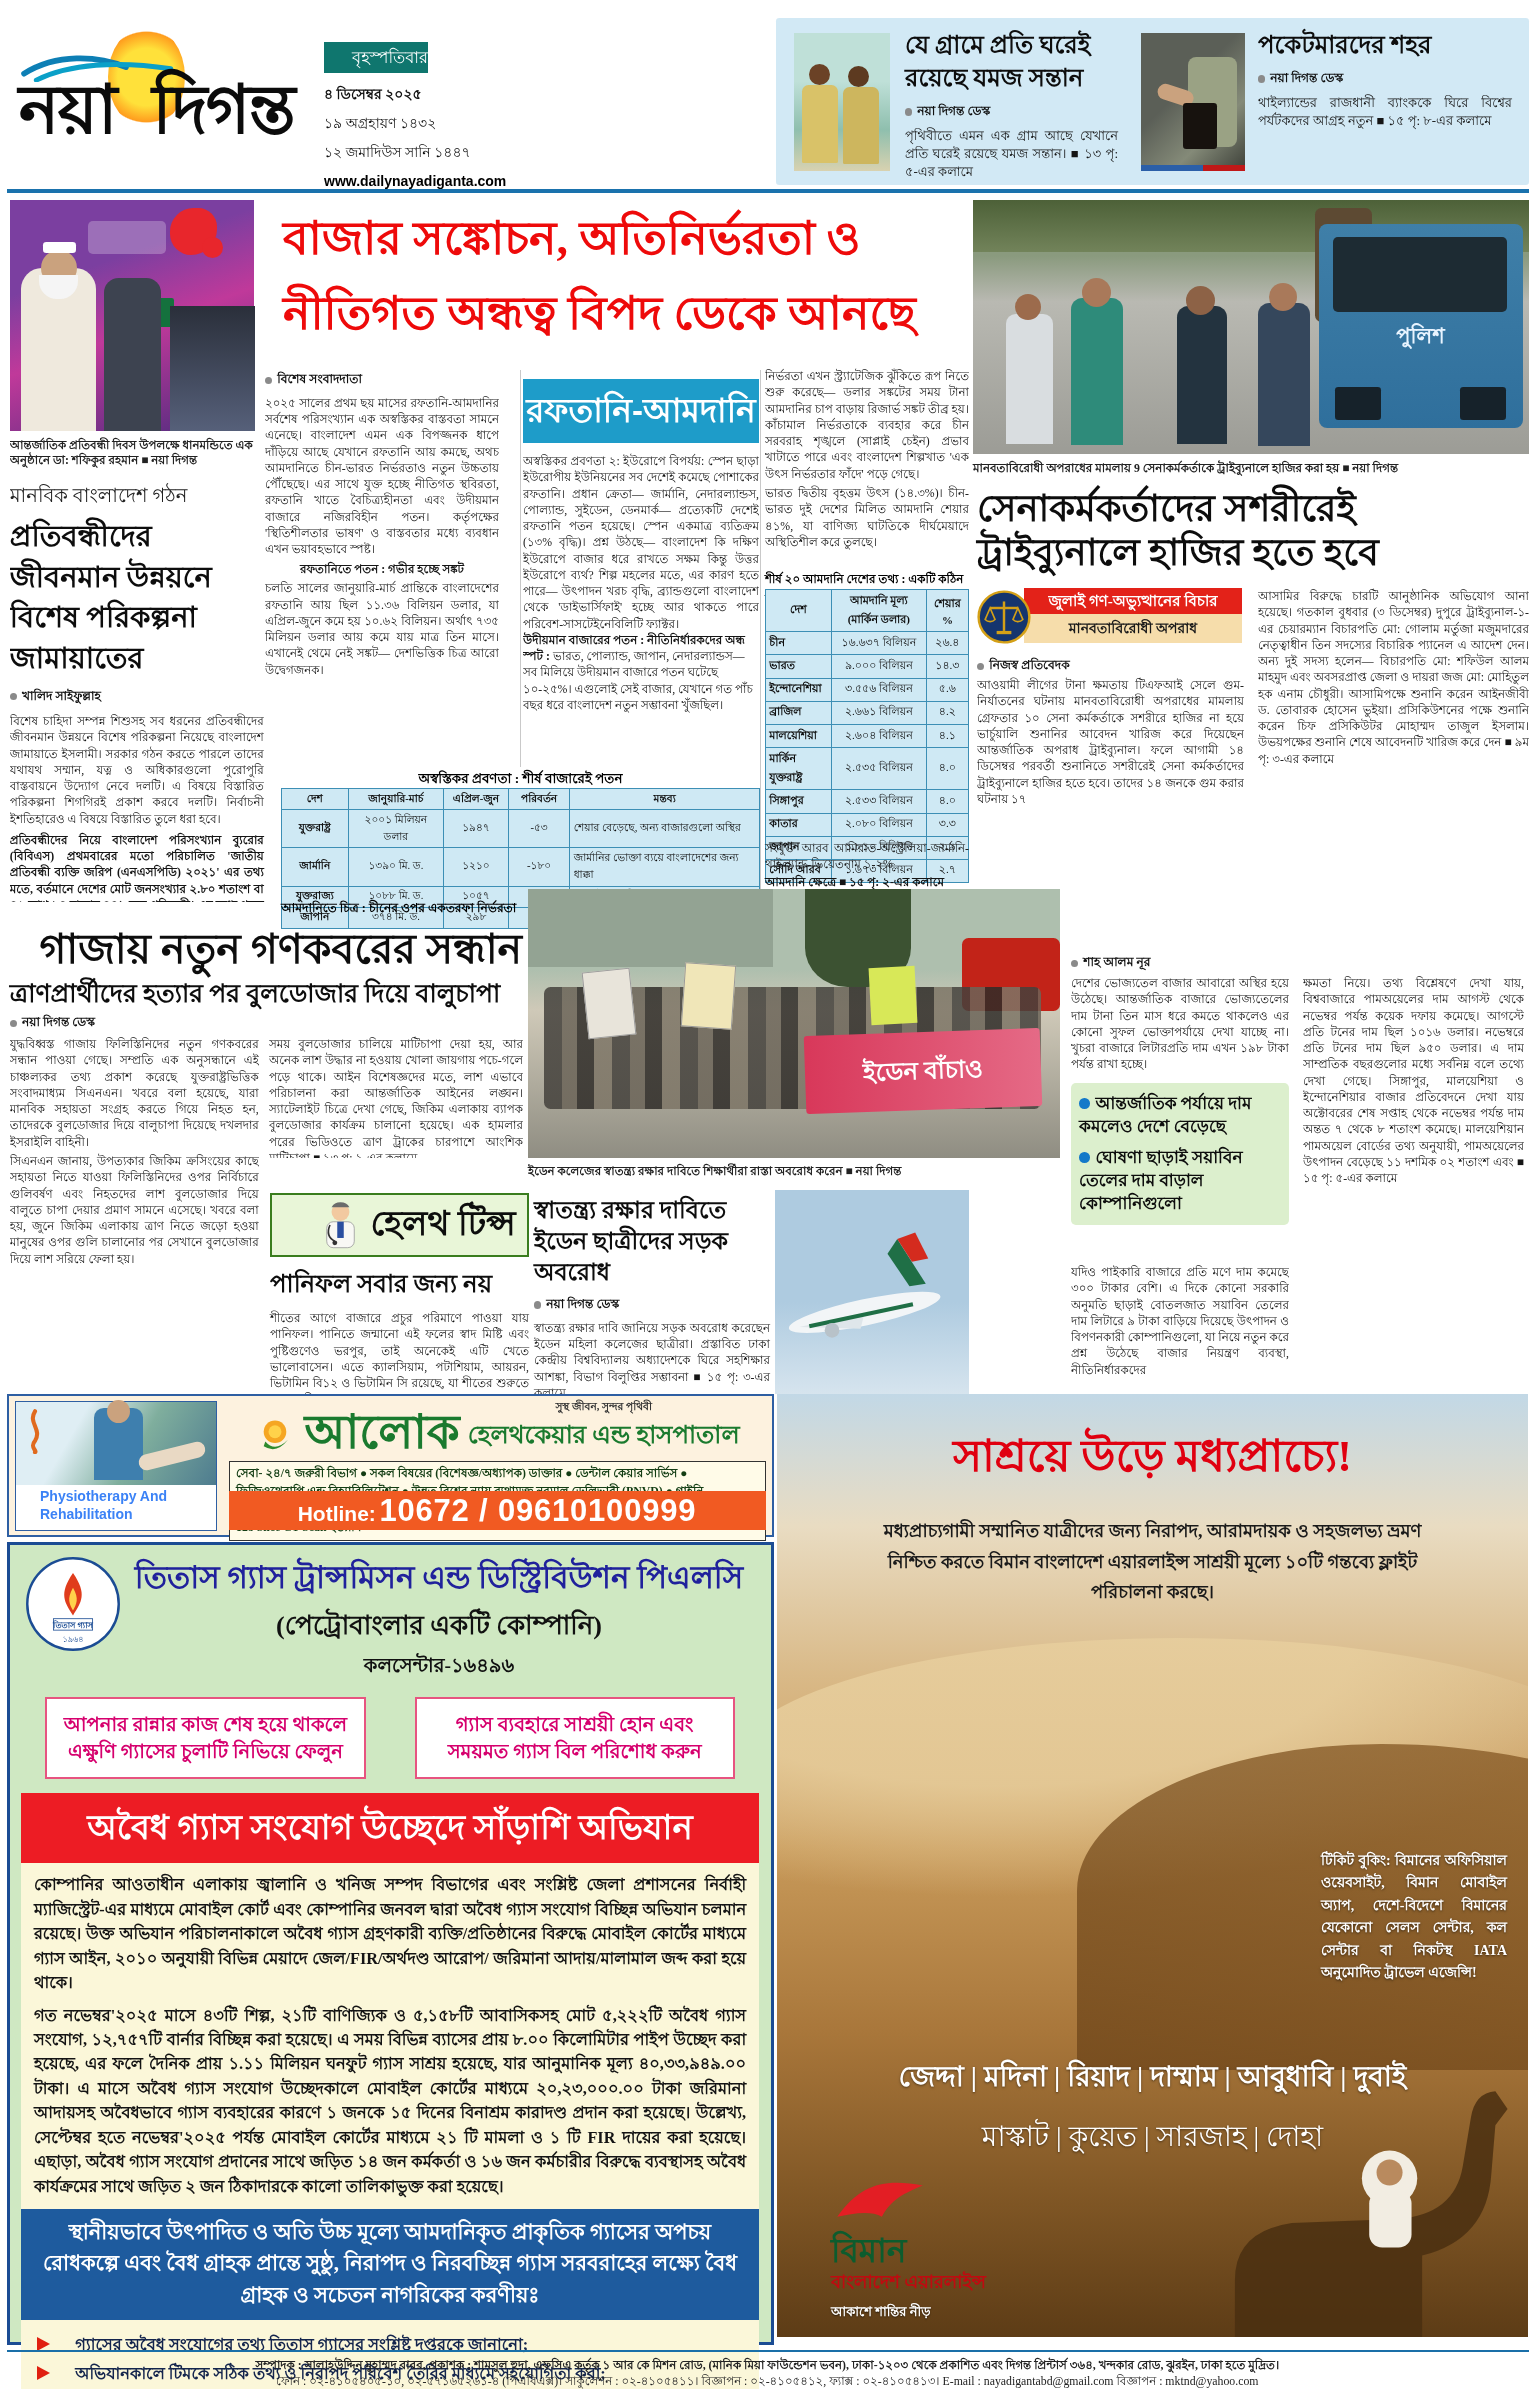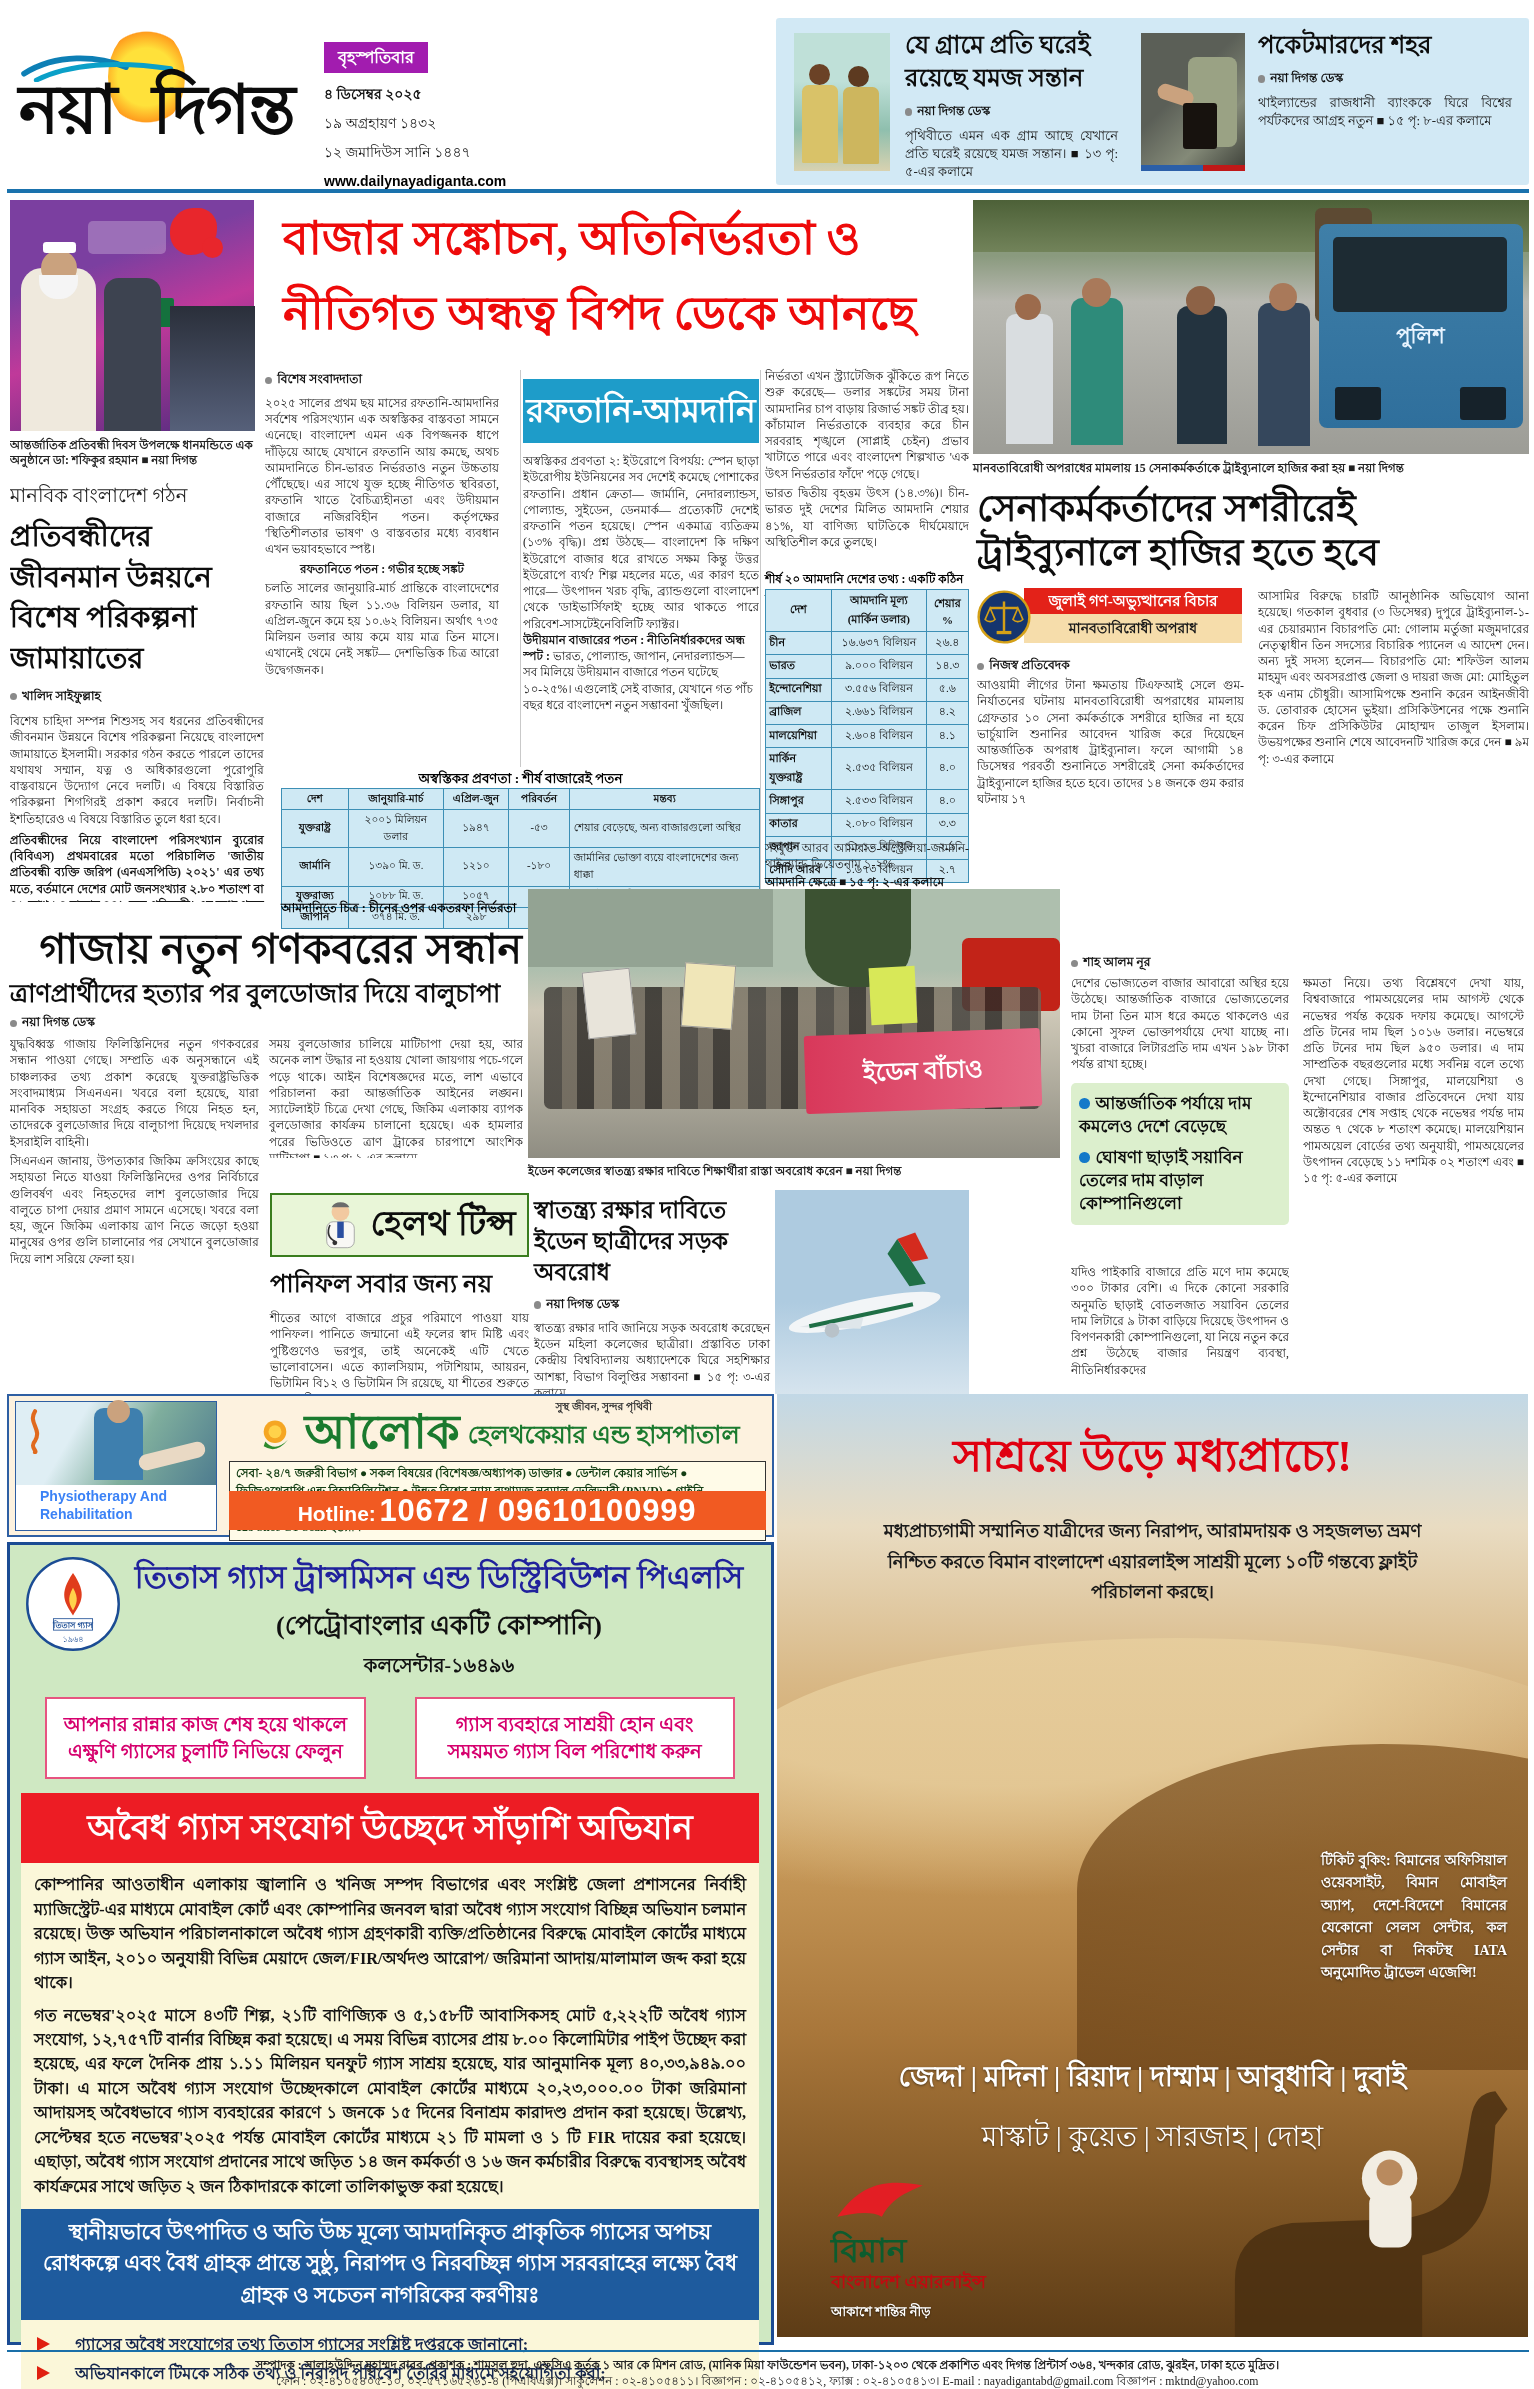--- a/index.html
+++ b/index.html
@@ -52,21 +52,21 @@
       <path d="M5,30 C45,5 95,8 130,22" fill="none" stroke="#0d7fb5" stroke-width="7" stroke-linecap="round"></path>
       <path d="M20,38 C60,18 120,14 185,24" fill="none" stroke="#0aa0c8" stroke-width="6" stroke-linecap="round"></path>
     </svg>
     <div class="abs" style="left:6.5px;top:39px;width:305px;font-weight:bold;font-size:68px;color:#0b0b0b;letter-spacing:-1.6px;">
       <span>নয়া</span>
       <span style="margin-left:21px;">দিগন্ত</span>
     </div>
   </div>
 
   <div class="abs" style="left:324px;top:42px;width:175px;">
-    <div style="background:#a21caf;color:#fff;font-weight:bold;font-size:16.3px;text-align:center;width:104px;line-height:31px;">বৃহস্পতিবার</div>
+    <div style="background:#0f766e;color:#fff;font-weight:normal;font-size:16.3px;text-align:right;width:104px;line-height:31px;">বৃহস্পতিবার</div>
     <div style="font-size:14px;color:#111;margin-top:9.8px;font-weight:bold;">৪ ডিসেম্বর ২০২৫</div>
     <div style="font-size:14px;color:#111;margin-top:4.9px;">১৯ অগ্রহায়ণ ১৪৩২</div>
     <div style="font-size:14px;color:#111;margin-top:4.9px;">১২ জমাদিউস সানি ১৪৪৭</div>
     <div class="sans" style="font-size:14px;color:#000;margin-top:8.1px;font-weight:bold;">www.dailynayadiganta.com</div>
   </div>
 
   <div class="abs" style="left:776px;top:18px;width:753px;height:167px;background:#d2e9f5;border-radius:3.3px;">
     <div class="photo" style="left:18px;top:14.7px;width:96px;height:138px;background:linear-gradient(180deg,#bfe0d8 0 35%,#8fbfae 70%,#d8d2b0 100%);">
       <div class="abs" style="left:14.7px;top:31px;width:21px;height:21px;border-radius:50%;background:#6b4226;"></div>
       <div class="abs" style="left:54px;top:33px;width:21px;height:21px;border-radius:50%;background:#5d3a20;"></div>
@@ -265,21 +265,21 @@
     </div>
     <div class="abs" style="left:98px;top:98px;width:52px;height:147px;background:#2e8b7a;border-radius:11.4px 11.4px 0 0;"></div>
     <div class="abs" style="left:109px;top:78px;width:29px;height:29px;border-radius:50%;background:#a9795a;"></div>
     <div class="abs" style="left:204px;top:106px;width:50px;height:138px;background:#23333f;border-radius:11.4px 11.4px 0 0;"></div>
     <div class="abs" style="left:213px;top:86px;width:29px;height:29px;border-radius:50%;background:#8d6246;"></div>
     <div class="abs" style="left:285px;top:103px;width:52px;height:143px;background:#35475c;border-radius:11.4px 11.4px 0 0;"></div>
     <div class="abs" style="left:296px;top:83px;width:28px;height:28px;border-radius:50%;background:#a9795a;"></div>
     <div class="abs" style="left:33px;top:114px;width:47px;height:130px;background:#d9dde0;border-radius:9.8px 9.8px 0 0;"></div>
     <div class="abs" style="left:42px;top:94px;width:26px;height:26px;border-radius:50%;background:#9c6b4c;"></div>
   </div>
-  <div class="abs cap" style="left:973px;top:461px;width:556px;">মানবতাবিরোধী অপরাধের মামলায় 15 সেনাকর্মকর্তাকে ট্রাইব্যুনালে হাজির করা হয় ■ নয়া দিগন্ত</div>
+  <div class="abs cap" style="left:973px;top:461px;width:556px;">মানবতাবিরোধী অপরাধের মামলায় 9 সেনাকর্মকর্তাকে ট্রাইব্যুনালে হাজির করা হয় ■ নয়া দিগন্ত</div>
 
   <div class="abs hl-black" style="left:977px;top:487px;width:552px;font-size:37px;line-height:1.2;">
     <div>সেনাকর্মকর্তাদের সশরীরেই</div>
     <div>ট্রাইব্যুনালে হাজির হতে হবে</div>
   </div>
 
   <div class="abs" style="left:1024px;top:588px;width:218px;height:57px;">
     <div class="badge-red">জুলাই গণ-অভ্যুত্থানের বিচার</div>
     <div class="badge-cream">মানবতাবিরোধী অপরাধ</div>
     <svg class="abs" style="left:-47px;top:1.6px;" width="54" height="54" viewBox="0 0 66 66">

